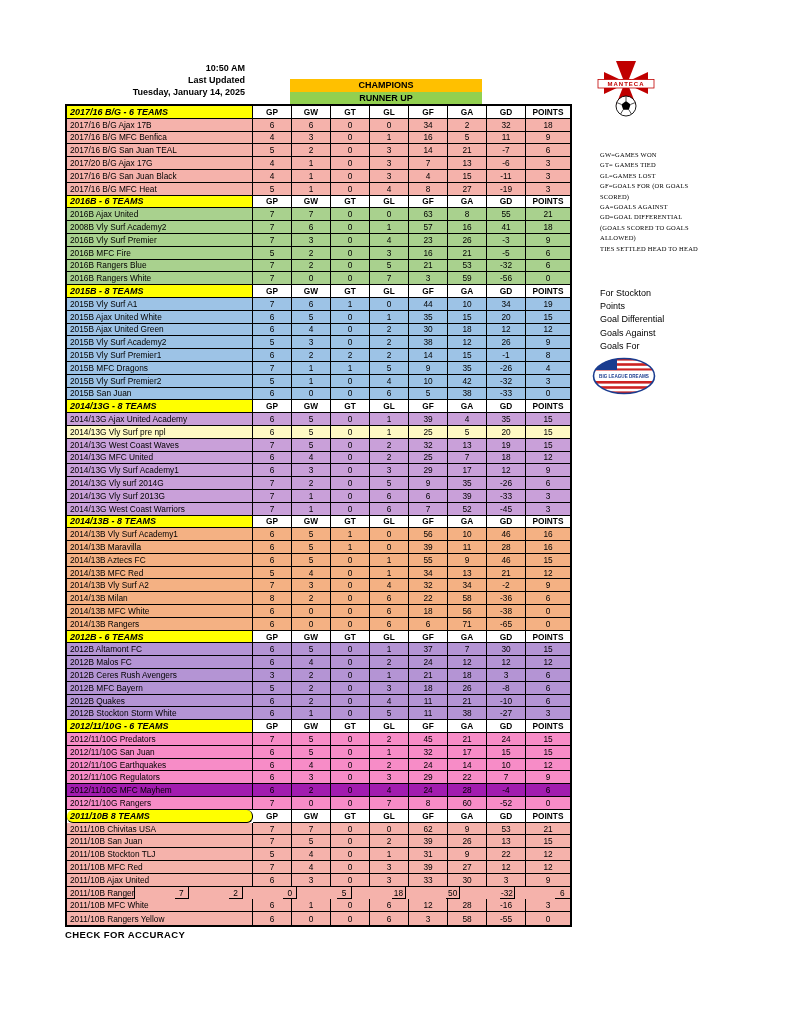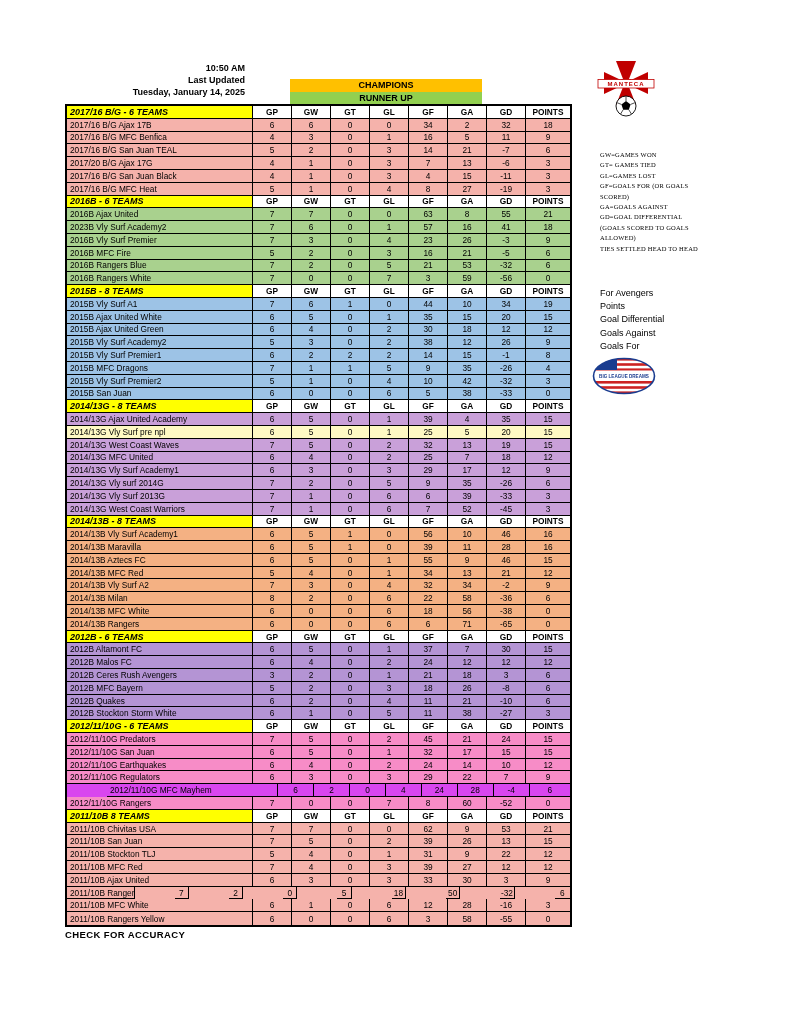--- a/index.html
+++ b/index.html
@@ -119,21 +119,21 @@
     <div class="legend-line">GF=GOALS FOR (OR GOALS</div>
     <div class="legend-line">SCORED)</div>
     <div class="legend-line">GA=GOALS AGAINST</div>
     <div class="legend-line">GD=GOAL DIFFERENTIAL</div>
     <div class="legend-line">(GOALS SCORED TO GOALS</div>
     <div class="legend-line">ALLOWED)</div>
     <div class="legend-line">TIES SETTLED HEAD TO HEAD</div>
   </div>
 
 <div class="abs standings-note" id="standings-note">
-    <div class="criteria-line">For Avengers</div>
+    <div class="criteria-line">For Stockton</div>
     <div class="criteria-line">Points</div>
     <div class="criteria-line">Goal Differential</div>
     <div class="criteria-line">Goals Against</div>
     <div class="criteria-line">Goals For</div>
   </div>
 
 <div class="abs bld-logo">
   <svg viewBox="0 0 64 38" width="64" height="38">
     <defs>
       <clipPath id="bldclip">
@@ -252,21 +252,21 @@
       <div class="cell num-cell">7</div>
       <div class="cell num-cell">7</div>
       <div class="cell num-cell">0</div>
       <div class="cell num-cell">0</div>
       <div class="cell num-cell">63</div>
       <div class="cell num-cell">8</div>
       <div class="cell num-cell">55</div>
       <div class="cell num-cell points">21</div>
     </div>
     <div class="row team-row" style="background: rgb(169, 209, 142);">
-      <div class="cell name-cell">2023B Vly Surf Academy2</div>
+      <div class="cell name-cell">2008B Vly Surf Academy2</div>
       <div class="cell num-cell">7</div>
       <div class="cell num-cell">6</div>
       <div class="cell num-cell">0</div>
       <div class="cell num-cell">1</div>
       <div class="cell num-cell">57</div>
       <div class="cell num-cell">16</div>
       <div class="cell num-cell">41</div>
       <div class="cell num-cell points">18</div>
     </div>
     <div class="row team-row" style="background: rgb(169, 209, 142);">
@@ -735,21 +735,21 @@
       <div class="cell name-cell">2012/11/10G Regulators</div>
       <div class="cell num-cell">6</div>
       <div class="cell num-cell">3</div>
       <div class="cell num-cell">0</div>
       <div class="cell num-cell">3</div>
       <div class="cell num-cell">29</div>
       <div class="cell num-cell">22</div>
       <div class="cell num-cell">7</div>
       <div class="cell num-cell points">9</div>
     </div>
-    <div class="row team-row" style="background: #d946ef; padding-left: 40px;">
+    <div class="row team-row" style="background: #a21caf;">
       <div class="cell name-cell">2012/11/10G MFC Mayhem</div>
       <div class="cell num-cell">6</div>
       <div class="cell num-cell">2</div>
       <div class="cell num-cell">0</div>
       <div class="cell num-cell">4</div>
       <div class="cell num-cell">24</div>
       <div class="cell num-cell">28</div>
       <div class="cell num-cell">-4</div>
       <div class="cell num-cell points">6</div>
     </div>
@@ -758,21 +758,21 @@
       <div class="cell num-cell">7</div>
       <div class="cell num-cell">0</div>
       <div class="cell num-cell">0</div>
       <div class="cell num-cell">7</div>
       <div class="cell num-cell">8</div>
       <div class="cell num-cell">60</div>
       <div class="cell num-cell">-52</div>
       <div class="cell num-cell points">0</div>
     </div>
     <div class="row header-row">
-      <div class="cell name-cell" style="background: rgb(255, 255, 0);">2011/10B 8 TEAMS</div>
+      <div class="cell name-cell" style="background: rgb(255, 255, 0); border-radius: 6px;">2011/10B 8 TEAMS</div>
       <div class="cell num-cell">GP</div>
       <div class="cell num-cell">GW</div>
       <div class="cell num-cell">GT</div>
       <div class="cell num-cell">GL</div>
       <div class="cell num-cell">GF</div>
       <div class="cell num-cell">GA</div>
       <div class="cell num-cell">GD</div>
       <div class="cell num-cell points">POINTS</div>
     </div>
     <div class="row team-row" style="background: rgb(245, 178, 171);">

